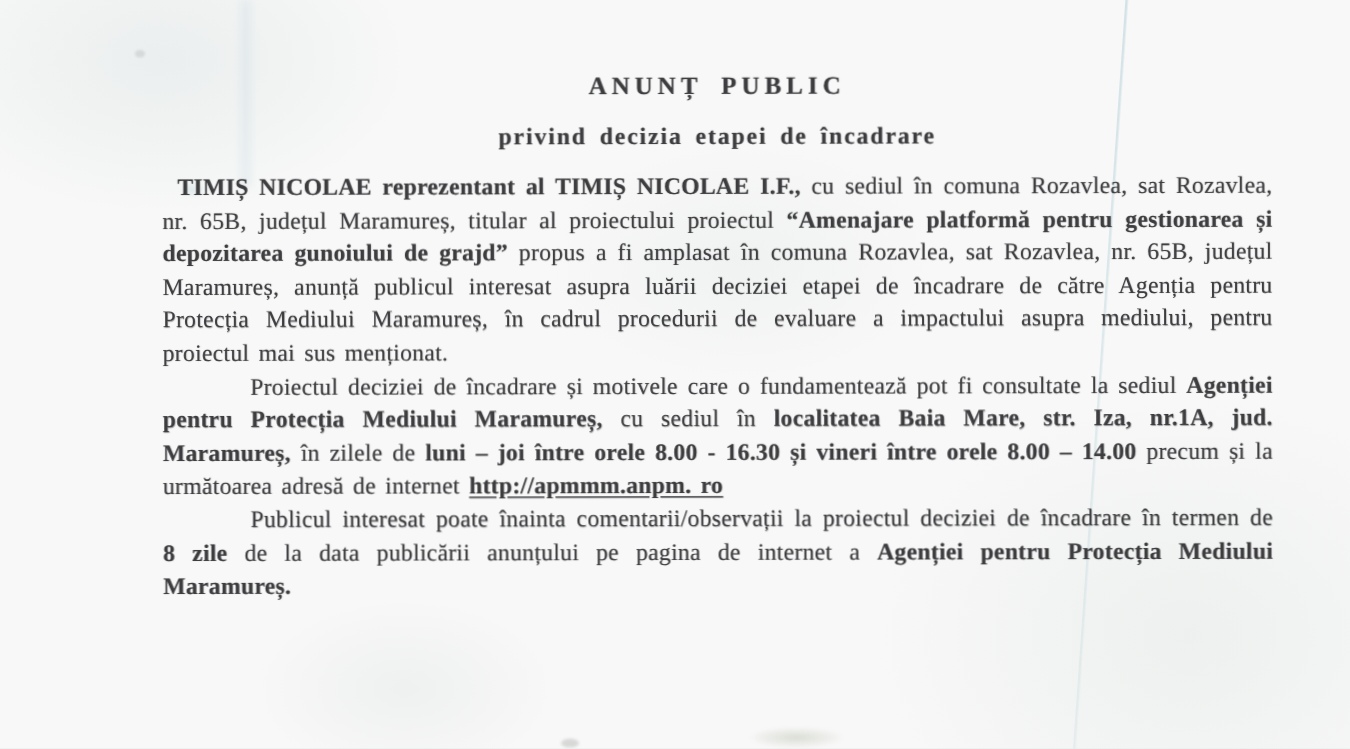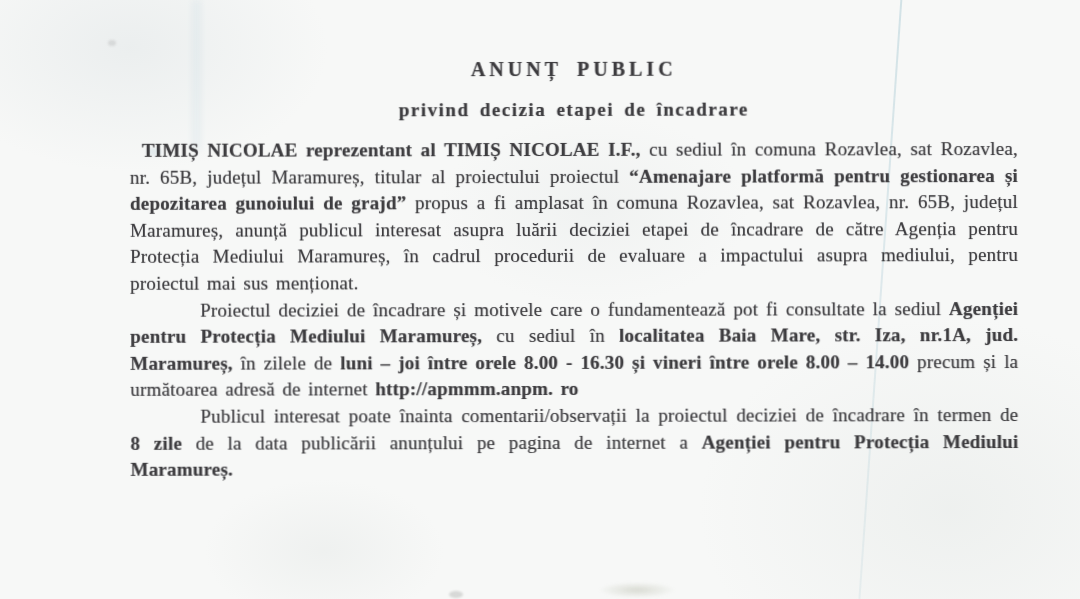--- a/index.html
+++ b/index.html
@@ -73,21 +73,21 @@
     line-height:26.6px;
     text-align:justify;
     word-spacing:2.5px;
     letter-spacing:0.2px;
     text-shadow:0.35px 0.35px 0.7px rgba(72,72,78,.5);
   }
   .body-text p{margin:0;}
   .p-first{text-indent:12px;}
   .p-indent{text-indent:70px;}
   .b{font-weight:bold;}
-  .u{text-underline-offset:3px;}
+  .u{text-decoration:underline;text-underline-offset:3px;}
 </style>
 </head>
 <body>
 
 <div class="page">
   <div class="crease-left"></div>
   <div class="crease-right"></div>
   <div class="smudge-bottom"></div>
   <div class="speckle-1"></div>
   <div class="speckle-2"></div>

